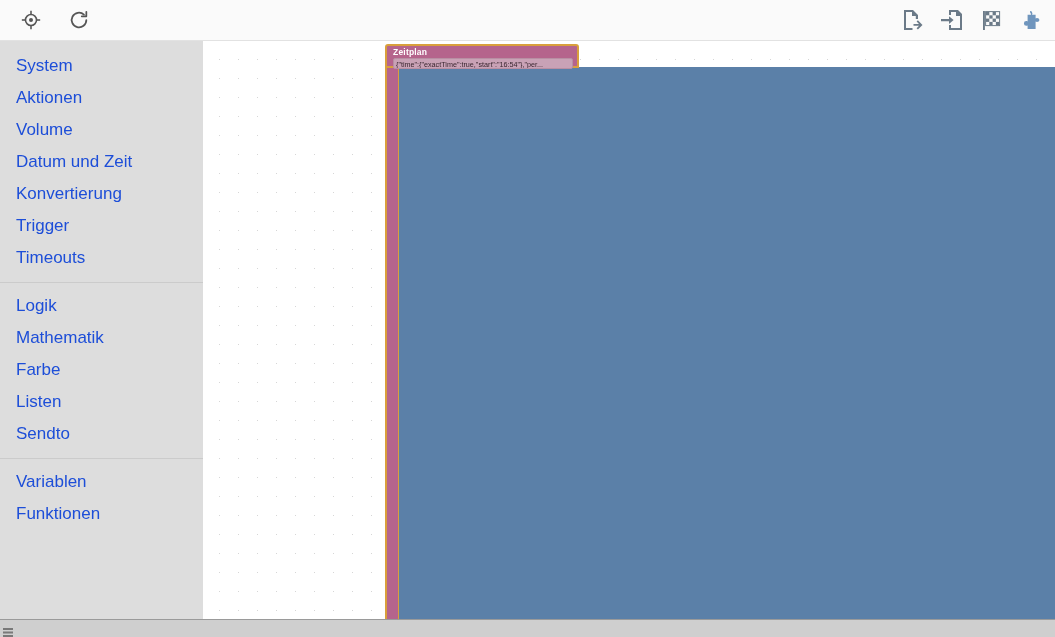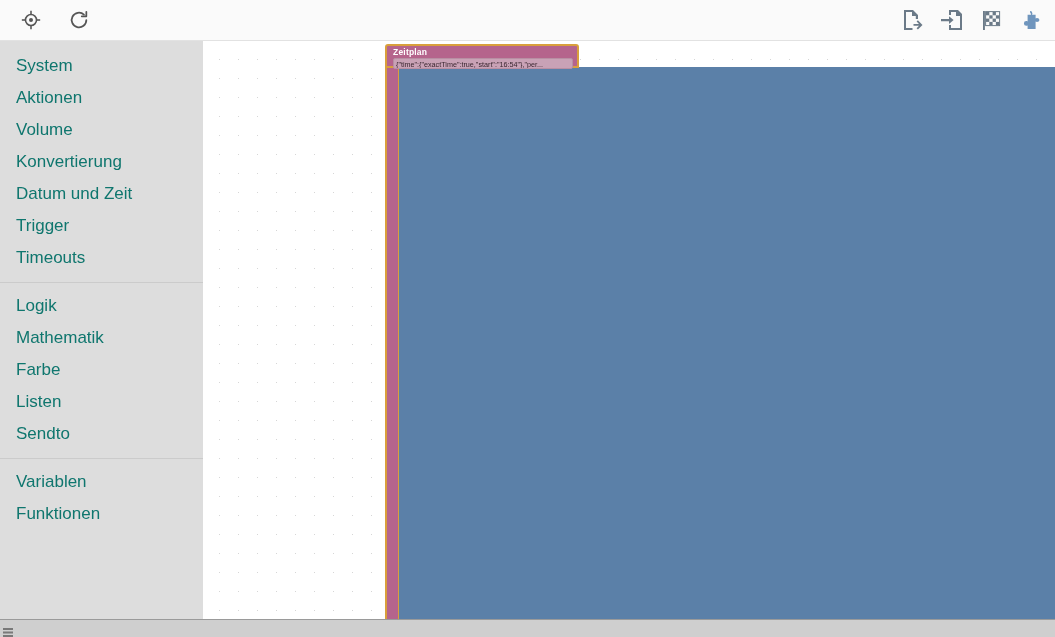--- a/index.html
+++ b/index.html
@@ -25,21 +25,21 @@
   .tb-icon svg { display: block; }
 
   
   .sidebar {
     position: absolute; top: 41px; left: 0; width: 203px; height: 596px;
     background: #dddddd;
   }
   .sb-list { padding-top: 9px; }
   .sb-item {
     height: 32px; line-height: 32px; padding-left: 16px;
-    font-size: 17px; color: #0f766e; cursor: pointer; white-space: nowrap;
+    font-size: 17px; color: #1d4ed8; cursor: pointer; white-space: nowrap;
   }
   .sb-sep { height: 1px; background: #cbcbcb; margin: 8px 0 7px 0; }
 
   
   .workspace {
     position: absolute; top: 41px; left: 203px; width: 852px; height: 578px;
     background: #ffffff;
     background-image: radial-gradient(#d6d6d6 0.9px, transparent 1px);
     background-size: 19px 19px;
     background-position: 7px 9px;
@@ -226,22 +226,22 @@
         </svg>
       </div>
     </div>
   </div>
 
   <div class="sidebar">
     <div class="sb-list">
       <div class="sb-item"><span>System</span></div>
       <div class="sb-item"><span>Aktionen</span></div>
       <div class="sb-item"><span>Volume</span></div>
+      <div class="sb-item"><span>Datum und Zeit</span></div>
       <div class="sb-item"><span>Konvertierung</span></div>
-      <div class="sb-item"><span>Datum und Zeit</span></div>
       <div class="sb-item"><span>Trigger</span></div>
       <div class="sb-item"><span>Timeouts</span></div>
 
       <div class="sb-sep"></div>
 
       <div class="sb-item"><span>Logik</span></div>
       <div class="sb-item"><span>Mathematik</span></div>
       <div class="sb-item"><span>Farbe</span></div>
       <div class="sb-item"><span>Listen</span></div>
       <div class="sb-item"><span>Sendto</span></div>

